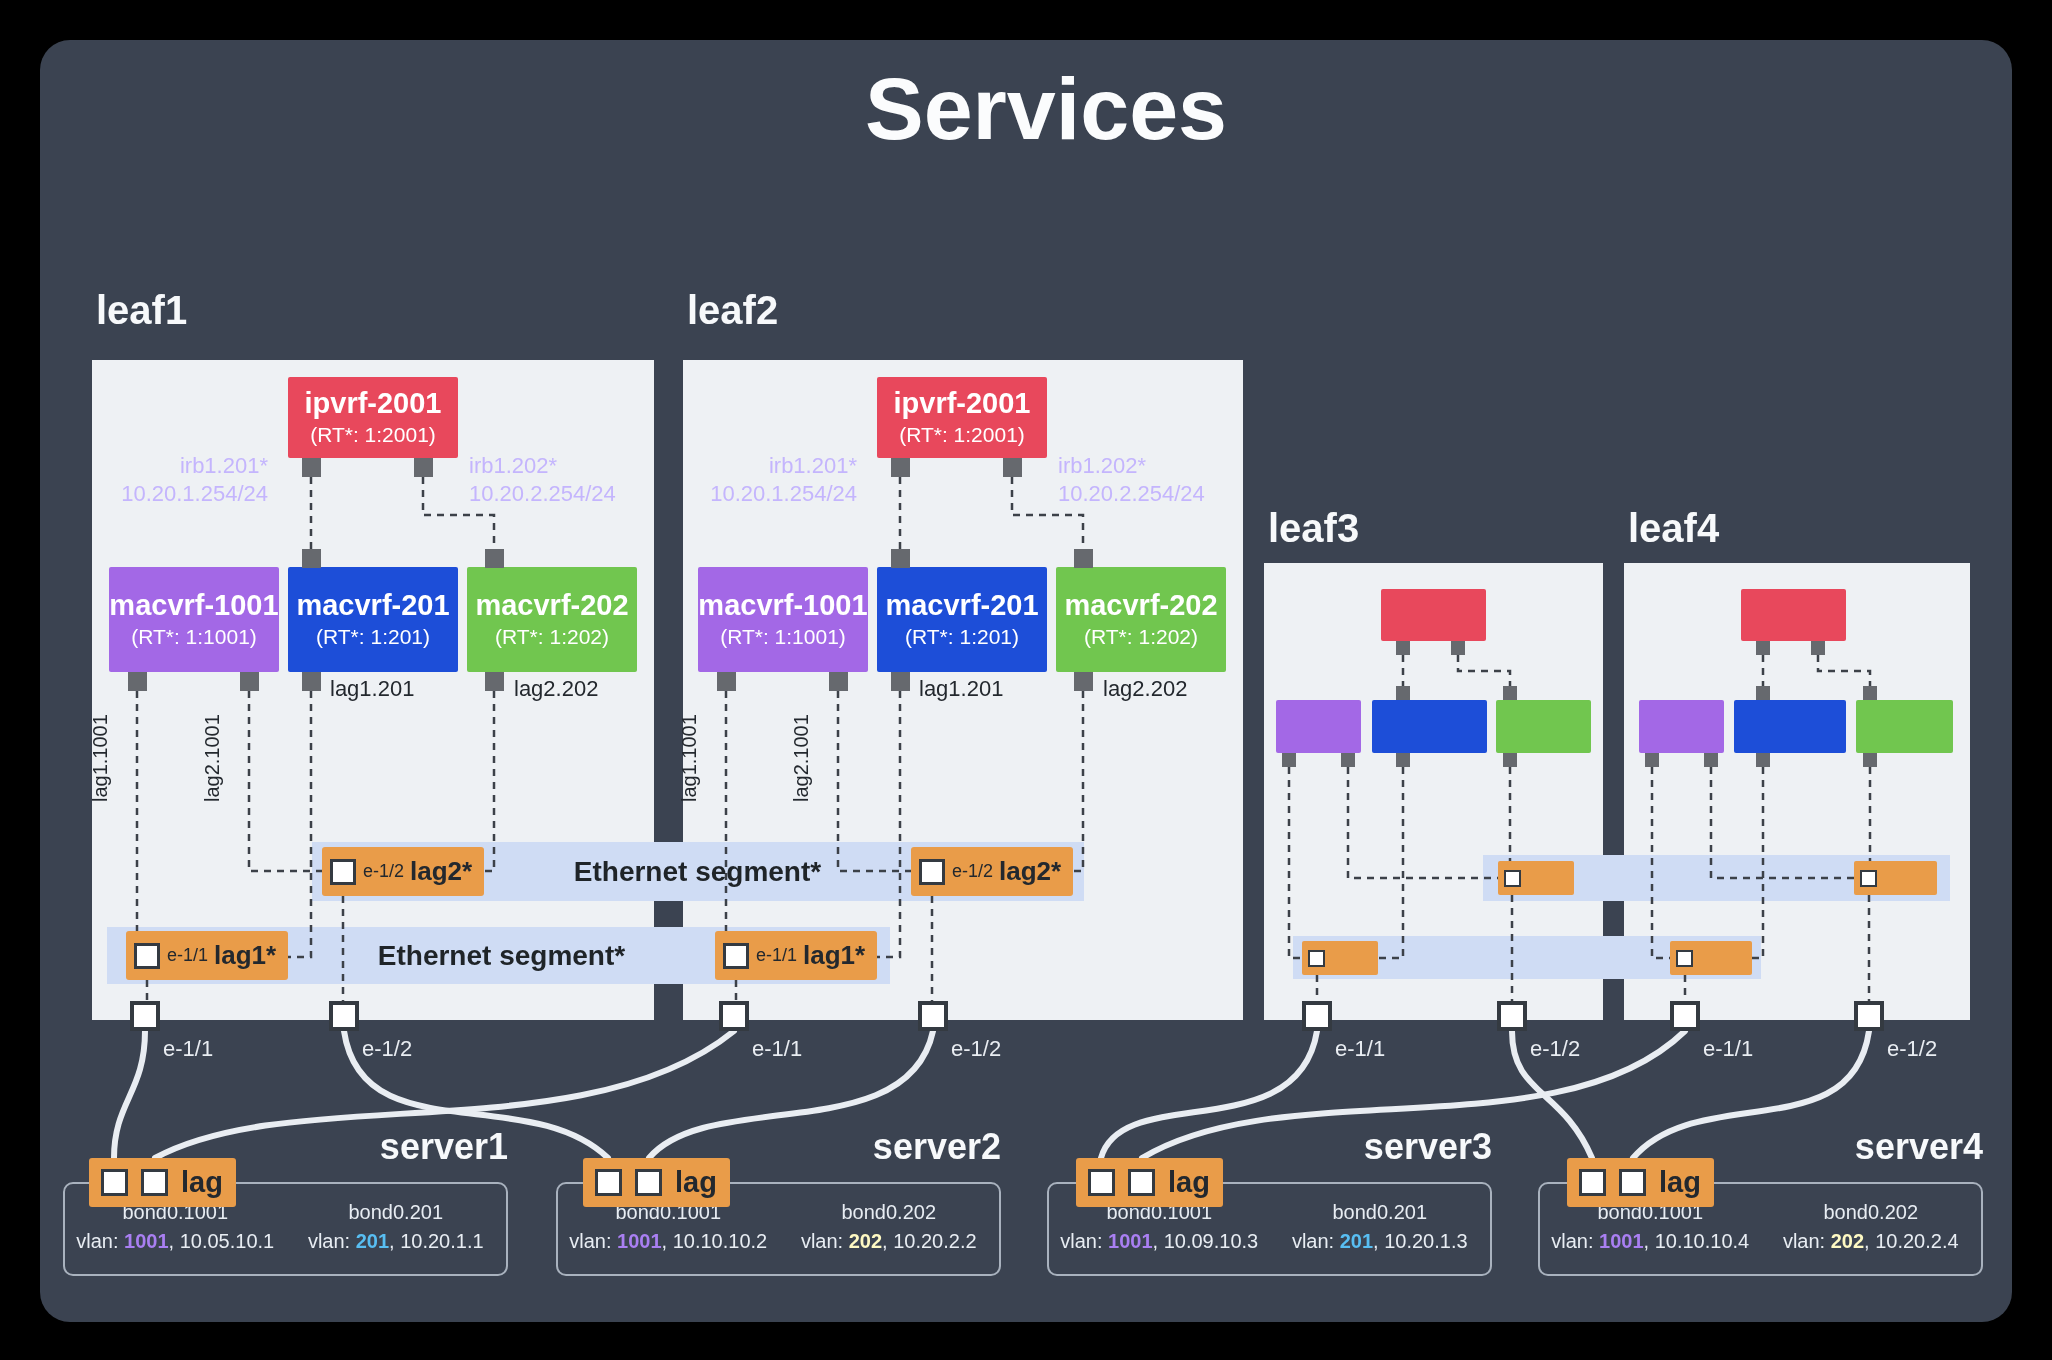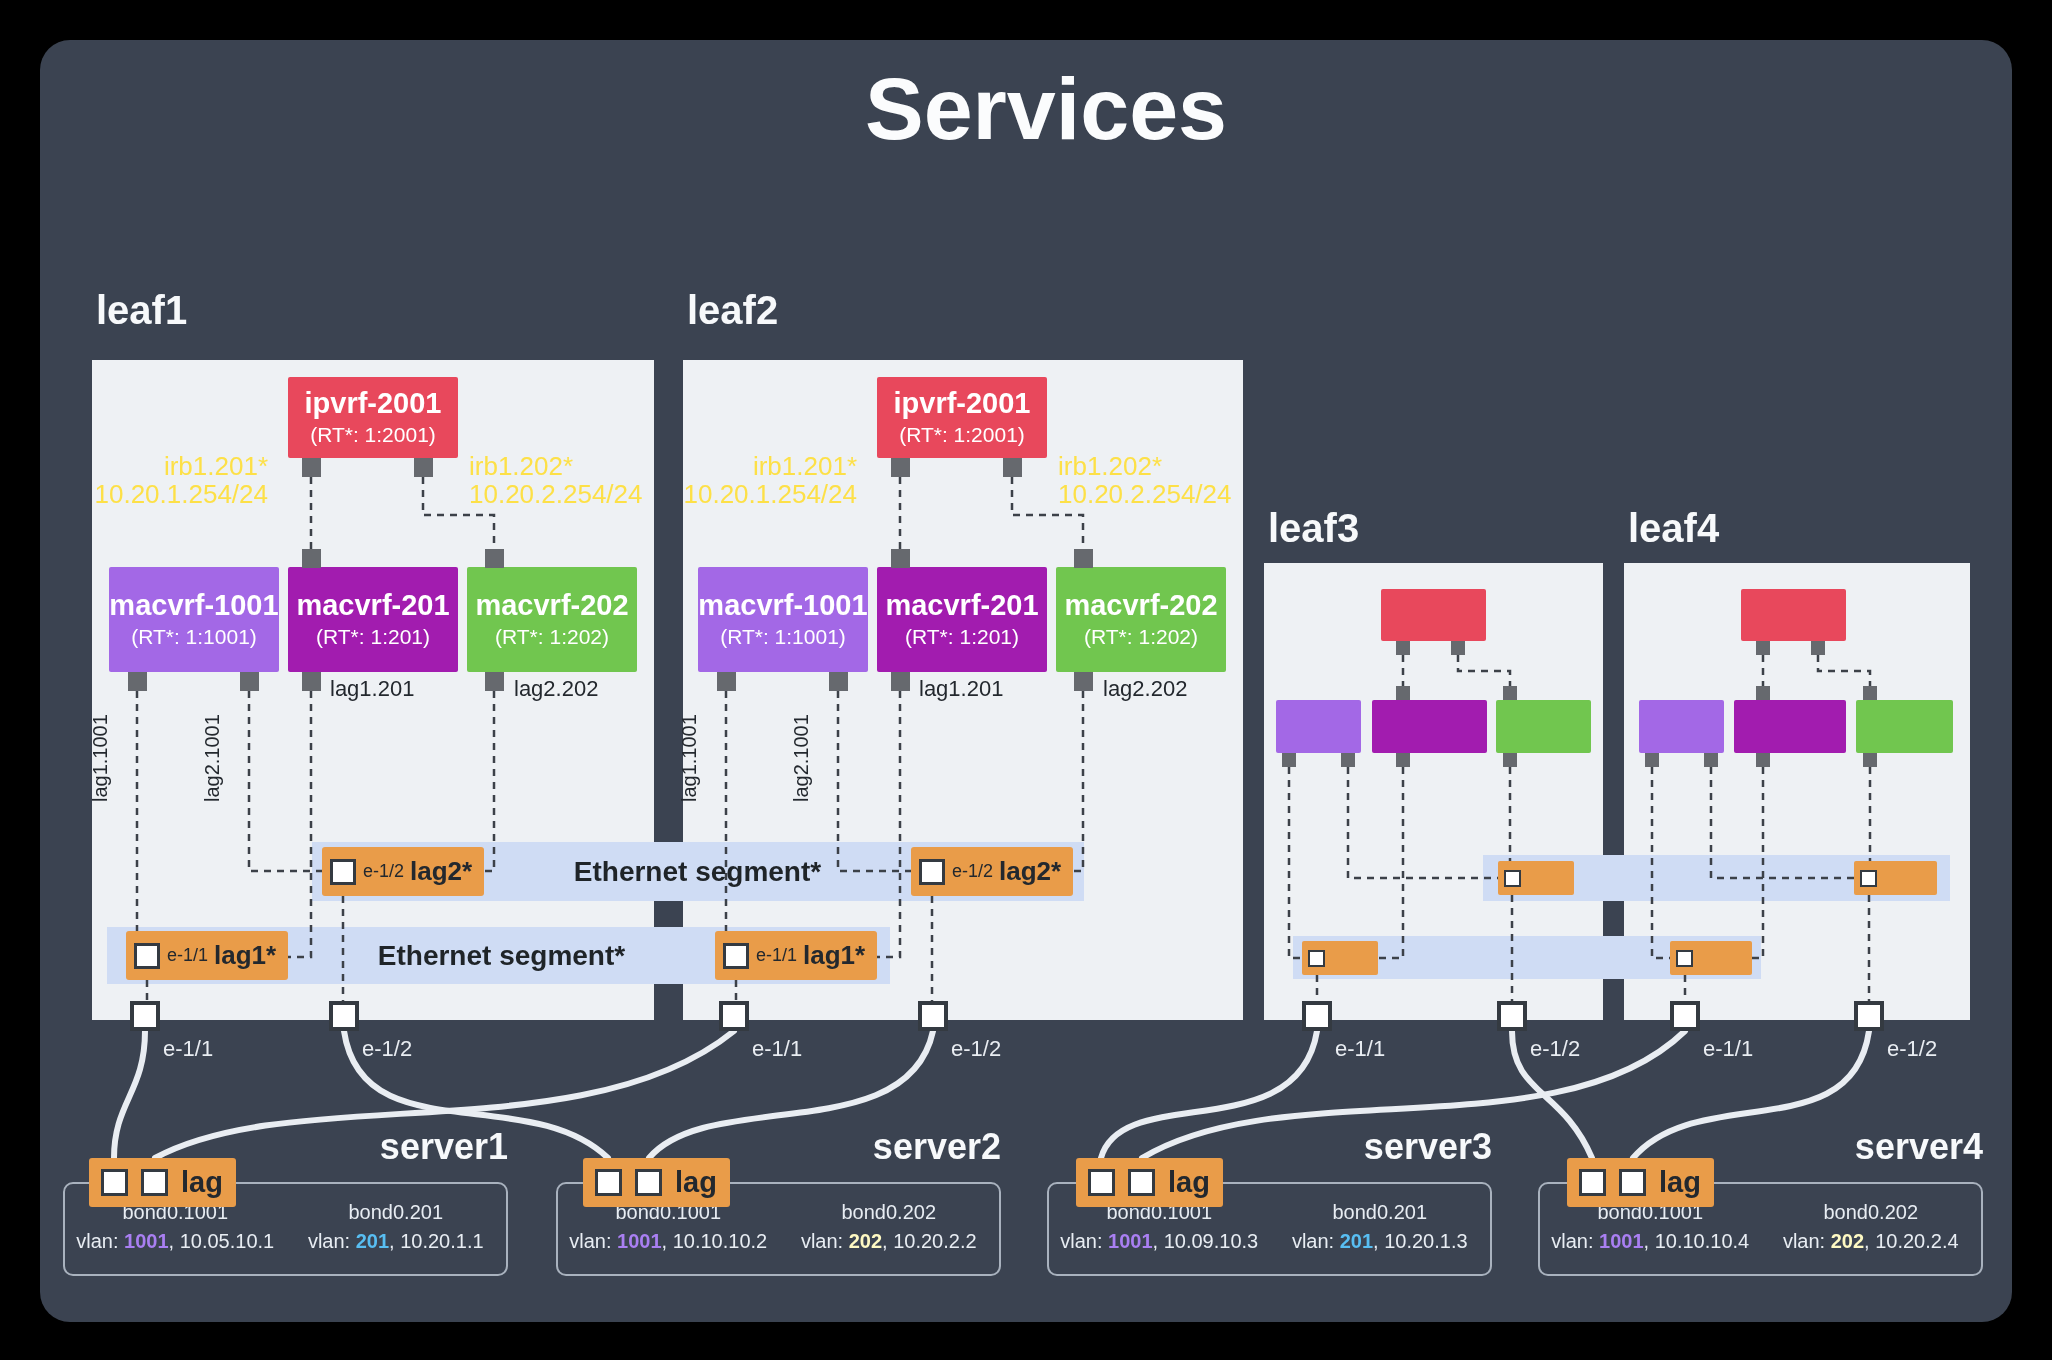--- a/index.html
+++ b/index.html
@@ -6,24 +6,24 @@
   .stage{position:relative;width:2052px;height:1360px;background:#000;font-family:"Liberation Sans","DejaVu Sans",sans-serif;overflow:hidden;}
   .board{position:absolute;left:40px;top:40px;width:1972px;height:1282px;background:#3b4351;border-radius:30px;z-index:0;}
   .title{position:absolute;left:0;right:0;top:58px;text-align:center;font-size:88px;font-weight:700;color:#fbfcfd;z-index:2;padding-left:40px;}
   .panel{position:absolute;background:#eef1f4;z-index:1;}
   .leafname{position:absolute;color:#f7f9fb;font-size:40px;font-weight:700;z-index:2;}
   .band{position:absolute;background:#cfdcf4;z-index:2;}
   svg.overlay{position:absolute;left:0;top:0;z-index:3;}
   .vrfbox{position:absolute;z-index:4;color:#fff;text-align:center;display:flex;flex-direction:column;align-items:center;justify-content:center;border-radius:2px;}
   .vrfbox .nm{font-size:29px;font-weight:700;line-height:1.05;}
   .vrfbox .rt{font-size:21px;margin-top:4px;}
-  .red{background:#e8485c;} .purple{background:#a368e6;} .blue{background:#a21caf;} .green{background:#71c64f;}
+  .red{background:#e8485c;} .purple{background:#a368e6;} .blue{background:#1d4ed8;} .green{background:#71c64f;}
   .sq{position:absolute;width:19px;height:19px;background:#66696e;z-index:5;}
   .sq.s14{width:14px;height:14px;}
-  .irb{position:absolute;color:#fde047;font-size:26px;line-height:28px;z-index:4;}
+  .irb{position:absolute;color:#c4b5fd;font-size:22px;line-height:28px;z-index:4;}
   .dlabel{position:absolute;color:#23282e;font-size:22px;z-index:4;white-space:nowrap;}
   .vlabel{position:absolute;color:#23282e;font-size:20px;line-height:24px;white-space:nowrap;transform-origin:0 100%;transform:rotate(-90deg);z-index:4;}
   .seg{position:absolute;z-index:4;text-align:center;font-weight:700;font-size:28px;color:#1f2428;}
   .lagbox{position:absolute;background:#e99c49;z-index:4;display:flex;align-items:center;border-radius:3px;color:#23282e;padding-left:8px;box-sizing:border-box;}
   .lagbox.mini{padding-left:6px;border-radius:2px;}
   .wsq{width:26px;height:26px;background:#fff;border:3px solid #343a41;box-sizing:border-box;flex:0 0 auto;}
   .wsq.m{width:17px;height:17px;border-width:2px;}
   .lagbox .p{font-size:18px;margin:0 6px 0 7px;}
   .lagbox .n{font-size:26px;font-weight:700;}
   .port{position:absolute;width:30px;height:30px;background:#fff;border:4px solid #343a41;box-sizing:border-box;z-index:6;}

